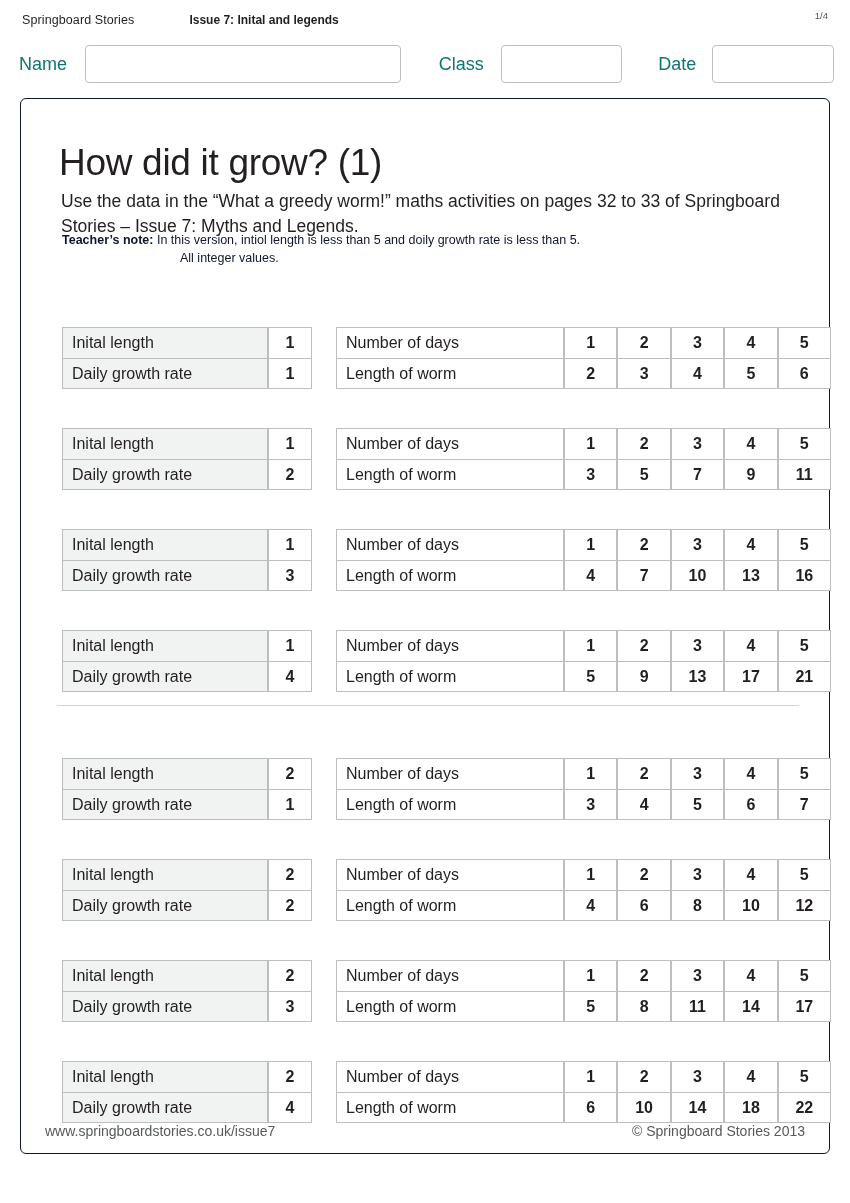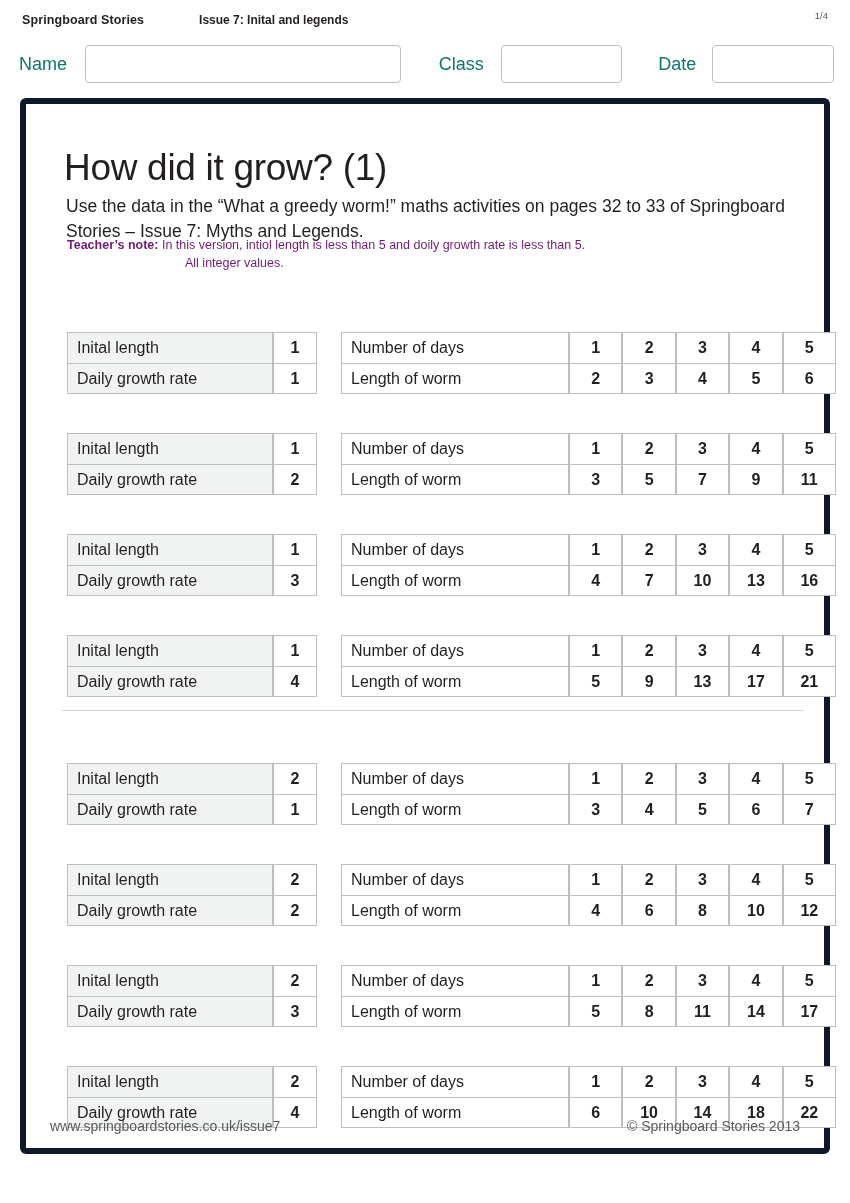--- a/index.html
+++ b/index.html
@@ -18,21 +18,21 @@
   
   .top-header {
     position: absolute;
     left: 22px; top: 8px; right: 22px;
     height: 24px;
     display: flex;
     align-items: center;
   }
   .brand {
     font-size: 12.5px;
-    font-weight: bold;
+    font-weight: normal;
     letter-spacing: .1px;
   }
   .issue {
     font-size: 12px;
     font-weight: bold;
     margin-left: 55px;
   }
   .page-num {
     position: absolute;
     right: 0; top: 2px;
@@ -64,21 +64,21 @@
   #class-label{ margin-left: 38px; }
   #class-box  { width: 124px; margin-left: 17px; }
   #date-label { margin-left: 36px; }
   #date-box   { width: 124px; margin-left: 16px; }
 
   
   .sheet {
     position: absolute;
     left: 20px; top: 98px;
     width: 810px; height: 1056px;
-    border: 6px solid #0f172a;
+    border: 1px solid #0f172a;
     border-radius: 6px;
     background: #fff;
   }
   .title {
     position: absolute;
     left: 38px; top: 18px;
     font-size: 37px;
     font-weight: normal;
     letter-spacing: -.3px;
     color: #231f20;
@@ -90,21 +90,21 @@
     font-size: 17.5px;
     line-height: 25px;
     color: #231f20;
   }
   .teacher-note {
     position: absolute;
     left: 41px; top: 132px;
     width: 720px;
     font-size: 12.5px;
     line-height: 18px;
-    color: #701a75;
+    color: #0f172a;
   }
   .teacher-note b { font-weight: bold; }
   .teacher-note .second-line {
     display: block;
     margin-left: 118px;
   }
 
   
   .groups {
     position: absolute;

